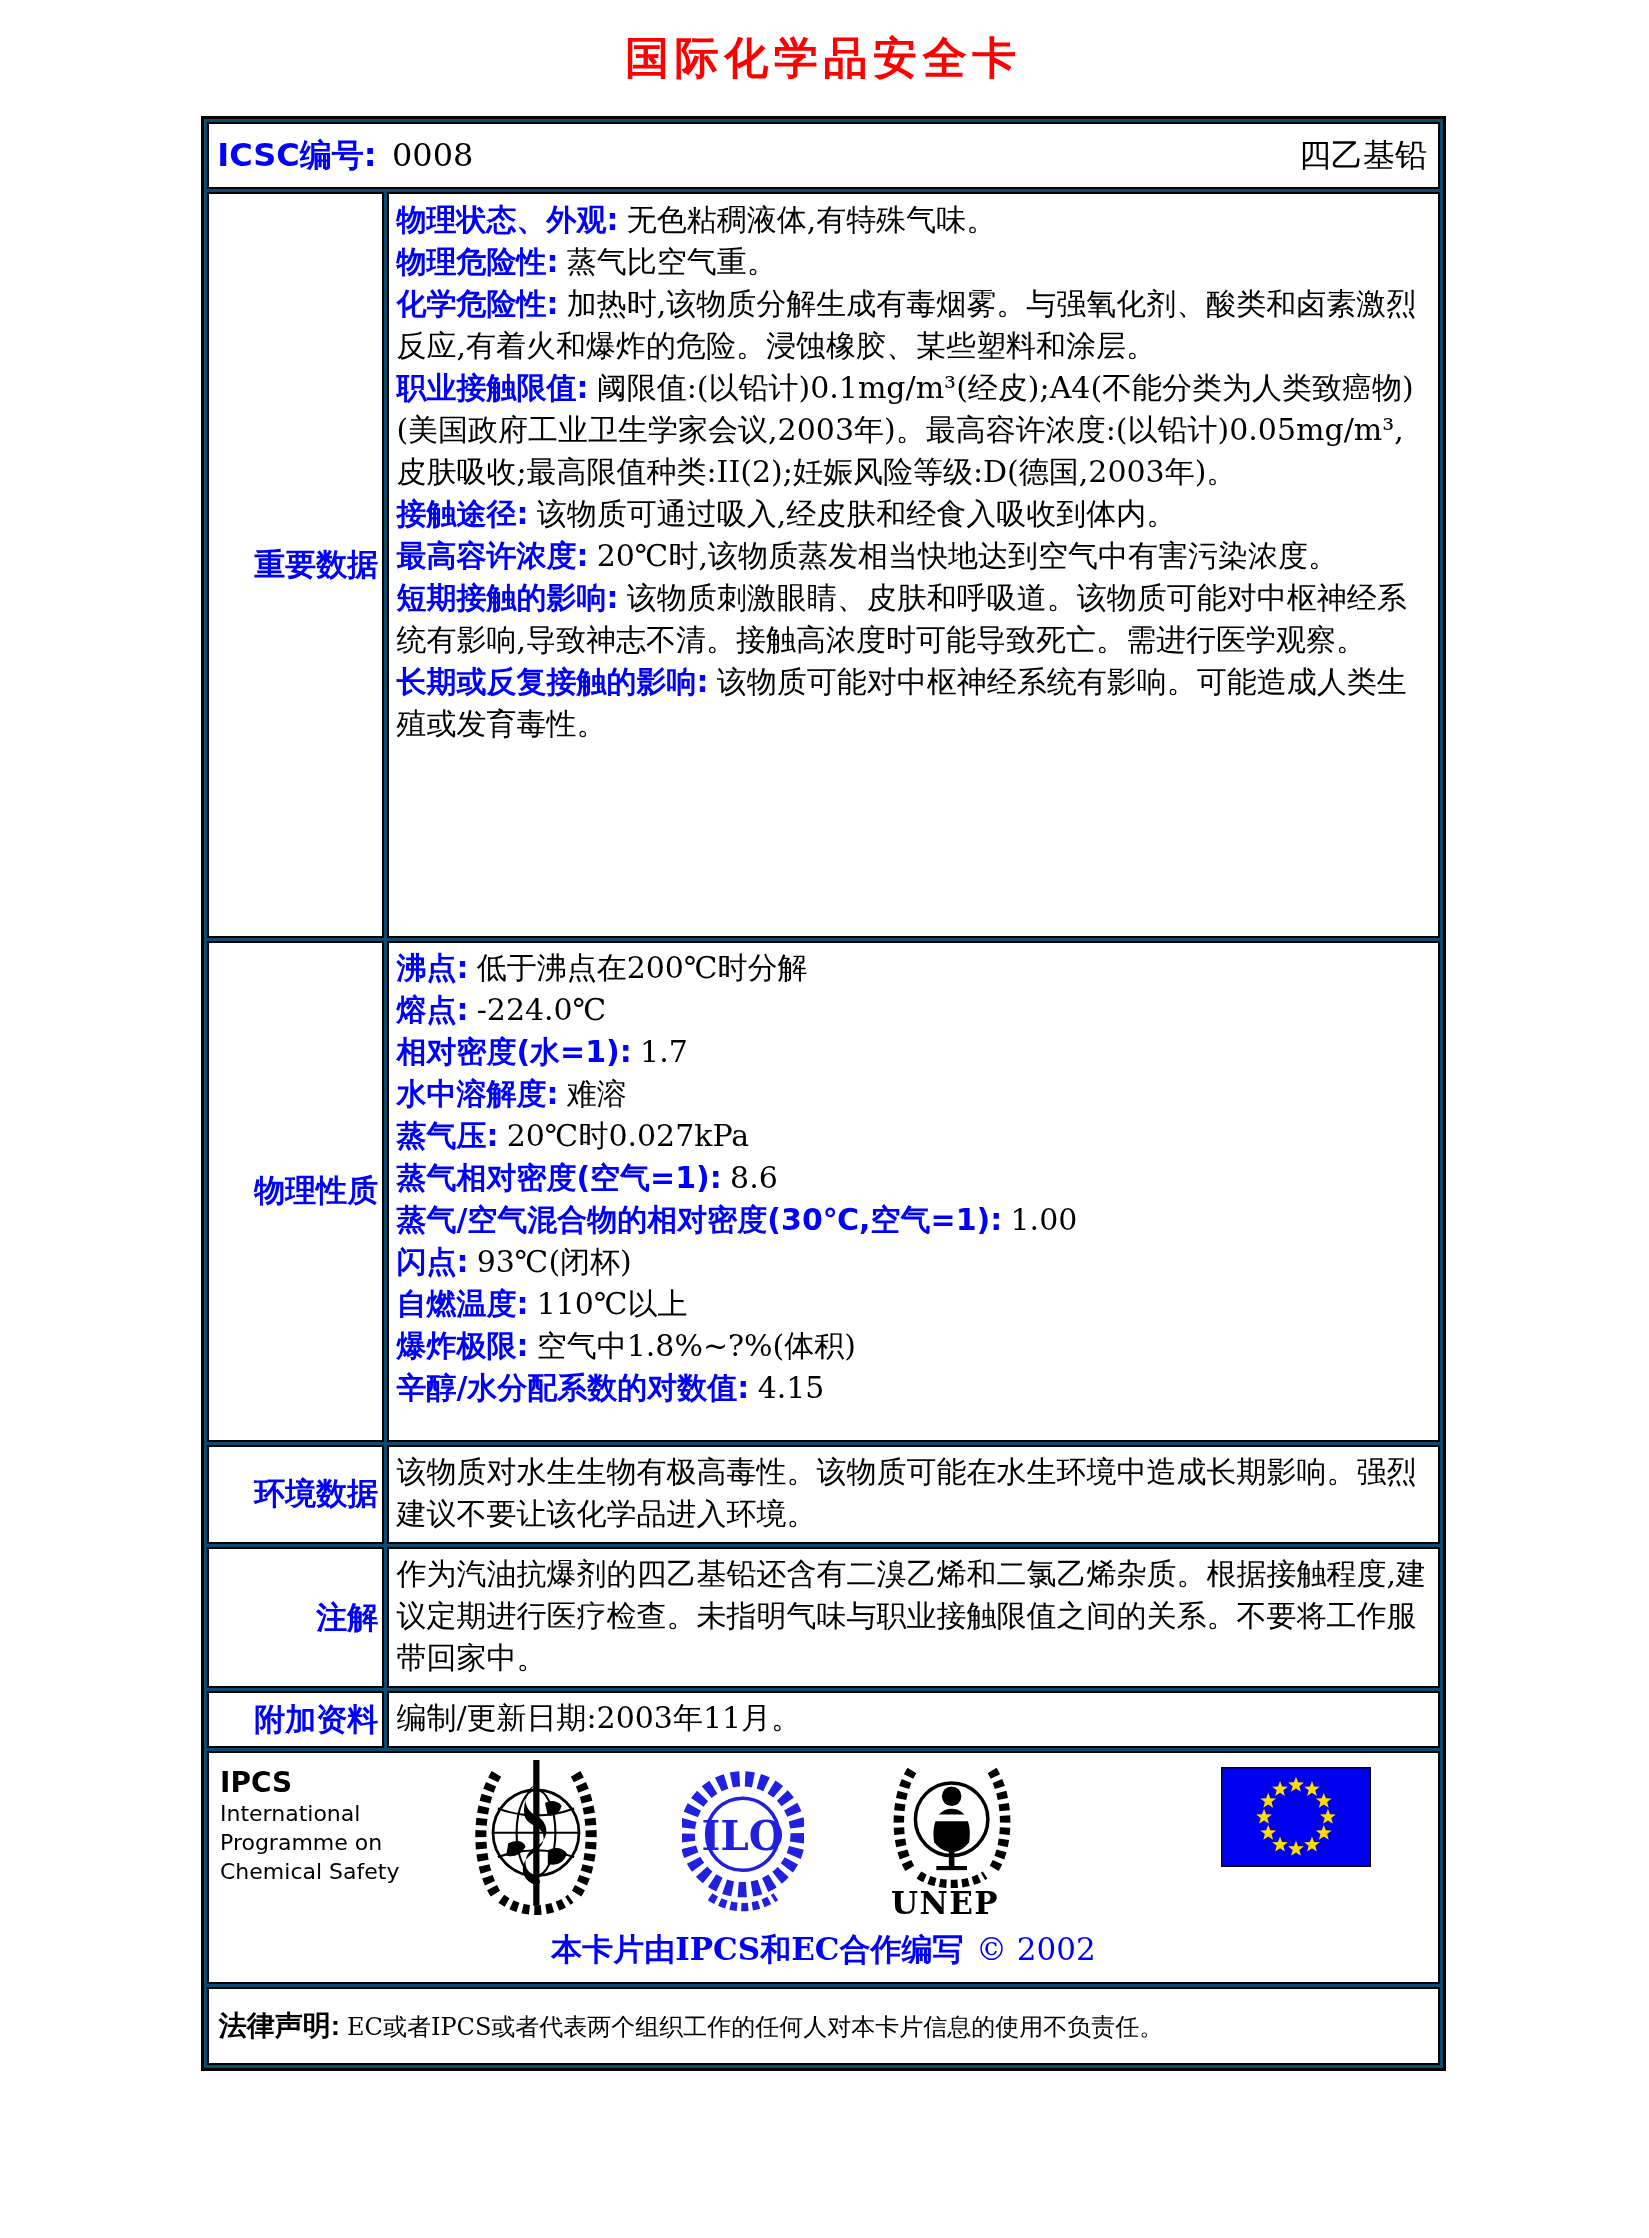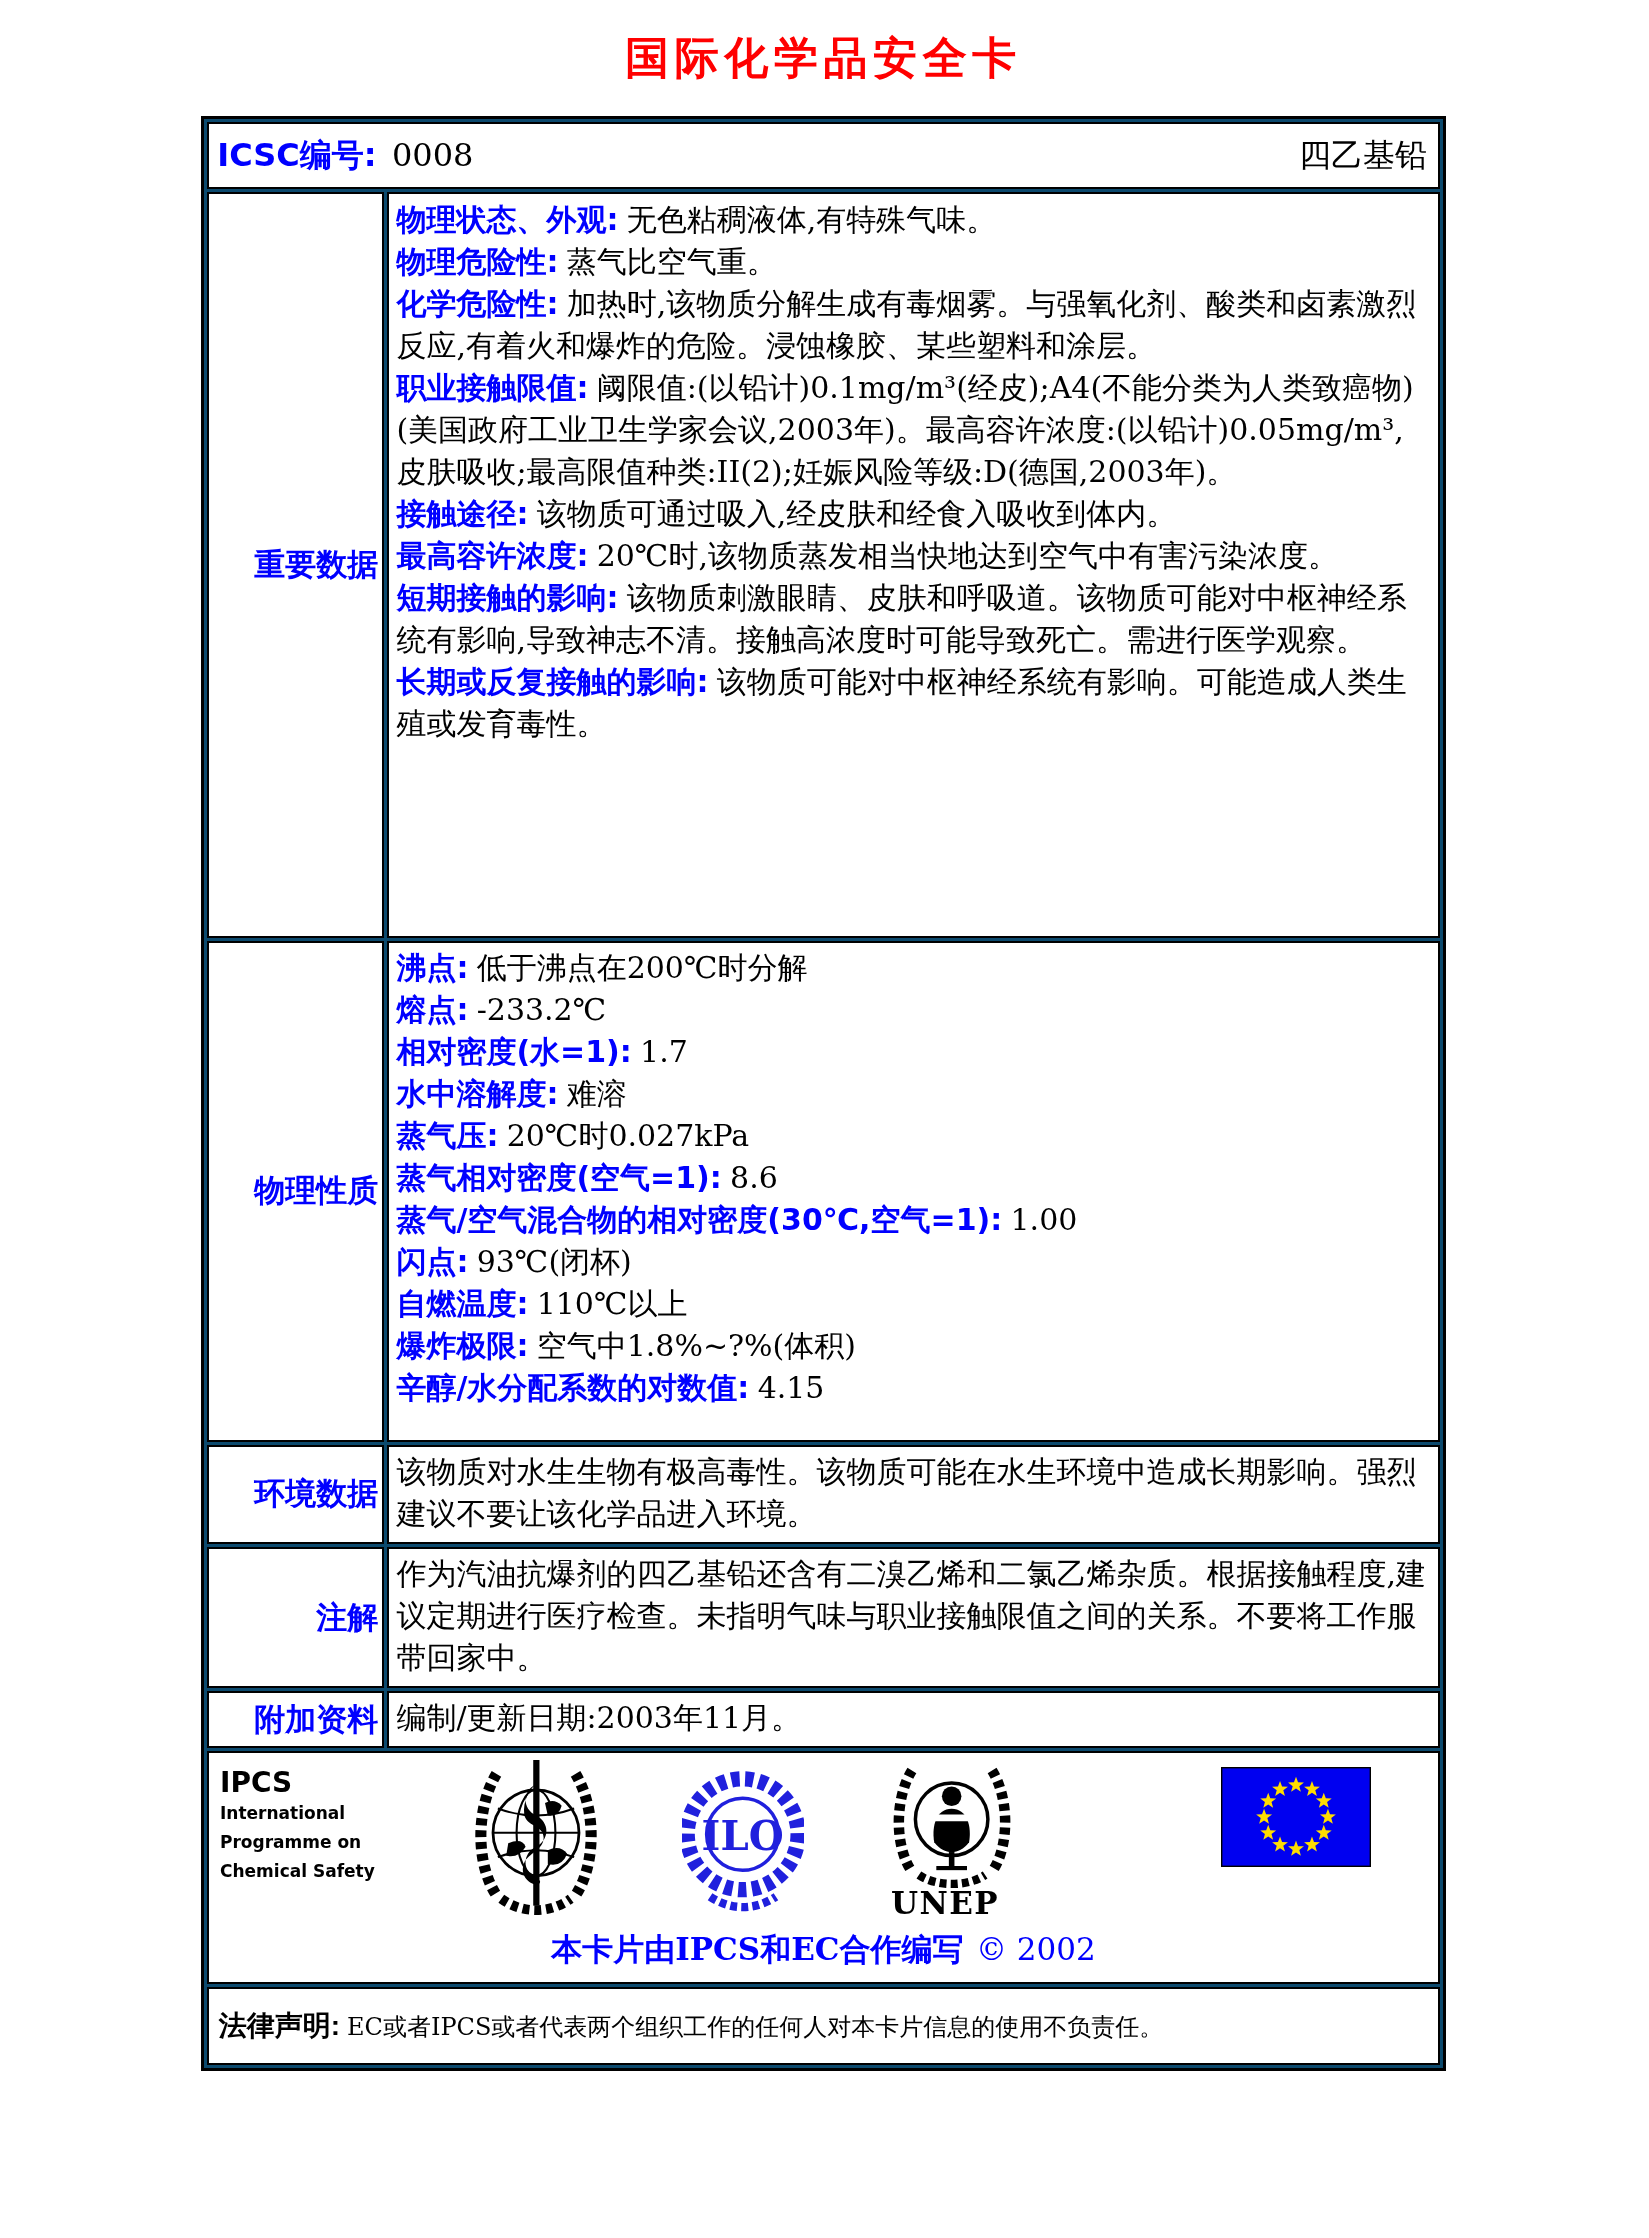--- a/index.html
+++ b/index.html
@@ -20,21 +20,21 @@
   td.h-important{height:730px;}
   td.h-physical{height:486px;}
   .pline{margin:0;}
   .plbl{font-family:"DejaVu Sans",sans-serif;font-weight:bold;color:#0000FF;}
   .pval{font-family:"DejaVu Serif",serif;color:#000;margin-left:8.3px;}
   .plain-text{font-family:"DejaVu Serif",serif;color:#000;}
   td.footer-cell{padding:7px 11px 11px 11px;}
   .logo-row{display:flex;align-items:flex-start;height:167px;}
   .ipcs-block{font-family:"DejaVu Sans",sans-serif;color:#000;margin-top:5.6px;width:208px;}
   .ipcs-title{font-weight:bold;font-size:28px;line-height:33px;}
-  .ipcs-line{font-size:17px;line-height:29px;font-weight:bold;}
+  .ipcs-line{font-size:22px;line-height:29px;}
   .logo{flex:0 0 auto;}
   .who-logo{margin-left:42px;margin-top:0;}
   .ilo-logo{margin-left:80px;margin-top:4.2px;}
   .unep-block{margin-left:87px;text-align:left;}
   .unep-label{font-family:"DejaVu Serif",serif;font-weight:bold;font-size:31px;line-height:31px;margin-top:-4.2px;letter-spacing:1.4px;}
   .eu-flag{margin-left:208px;margin-top:7px;}
   .caption{display:flex;justify-content:center;align-items:baseline;gap:12.5px;margin-top:1.4px;
     font-family:"DejaVu Serif",serif;font-weight:bold;font-size:31px;color:#0000FF;}
   .caption .copyright{font-weight:normal;}
   td.legal-cell{padding:18px 9.7px;vertical-align:middle;}
@@ -73,21 +73,21 @@
         <div class="pline"><span class="plbl">最高容许浓度:</span><span class="pval">20℃时,该物质蒸发相当快地达到空气中有害污染浓度。</span></div>
         <div class="pline"><span class="plbl">短期接触的影响:</span><span class="pval">该物质刺激眼睛、皮肤和呼吸道。该物质可能对中枢神经系统有影响,导致神志不清。接触高浓度时可能导致死亡。需进行医学观察。</span></div>
         <div class="pline"><span class="plbl">长期或反复接触的影响:</span><span class="pval">该物质可能对中枢神经系统有影响。可能造成人类生殖或发育毒性。</span></div>
       </td>
     </tr>
 
     <tr>
       <td class="lbl-cell">物理性质</td>
       <td class="content-cell h-physical">
         <div class="pline"><span class="plbl">沸点:</span><span class="pval">低于沸点在200℃时分解</span></div>
-        <div class="pline"><span class="plbl">熔点:</span><span class="pval">-233.2℃</span></div>
+        <div class="pline"><span class="plbl">熔点:</span><span class="pval">-224.0℃</span></div>
         <div class="pline"><span class="plbl">相对密度(水=1):</span><span class="pval">1.7</span></div>
         <div class="pline"><span class="plbl">水中溶解度:</span><span class="pval">难溶</span></div>
         <div class="pline"><span class="plbl">蒸气压:</span><span class="pval">20℃时0.027kPa</span></div>
         <div class="pline"><span class="plbl">蒸气相对密度(空气=1):</span><span class="pval">8.6</span></div>
         <div class="pline"><span class="plbl">蒸气/空气混合物的相对密度(30℃,空气=1):</span><span class="pval">1.00</span></div>
         <div class="pline"><span class="plbl">闪点:</span><span class="pval">93℃(闭杯)</span></div>
         <div class="pline"><span class="plbl">自燃温度:</span><span class="pval">110℃以上</span></div>
         <div class="pline"><span class="plbl">爆炸极限:</span><span class="pval">空气中1.8%~?%(体积)</span></div>
         <div class="pline"><span class="plbl">辛醇/水分配系数的对数值:</span><span class="pval">4.15</span></div>
       </td>

